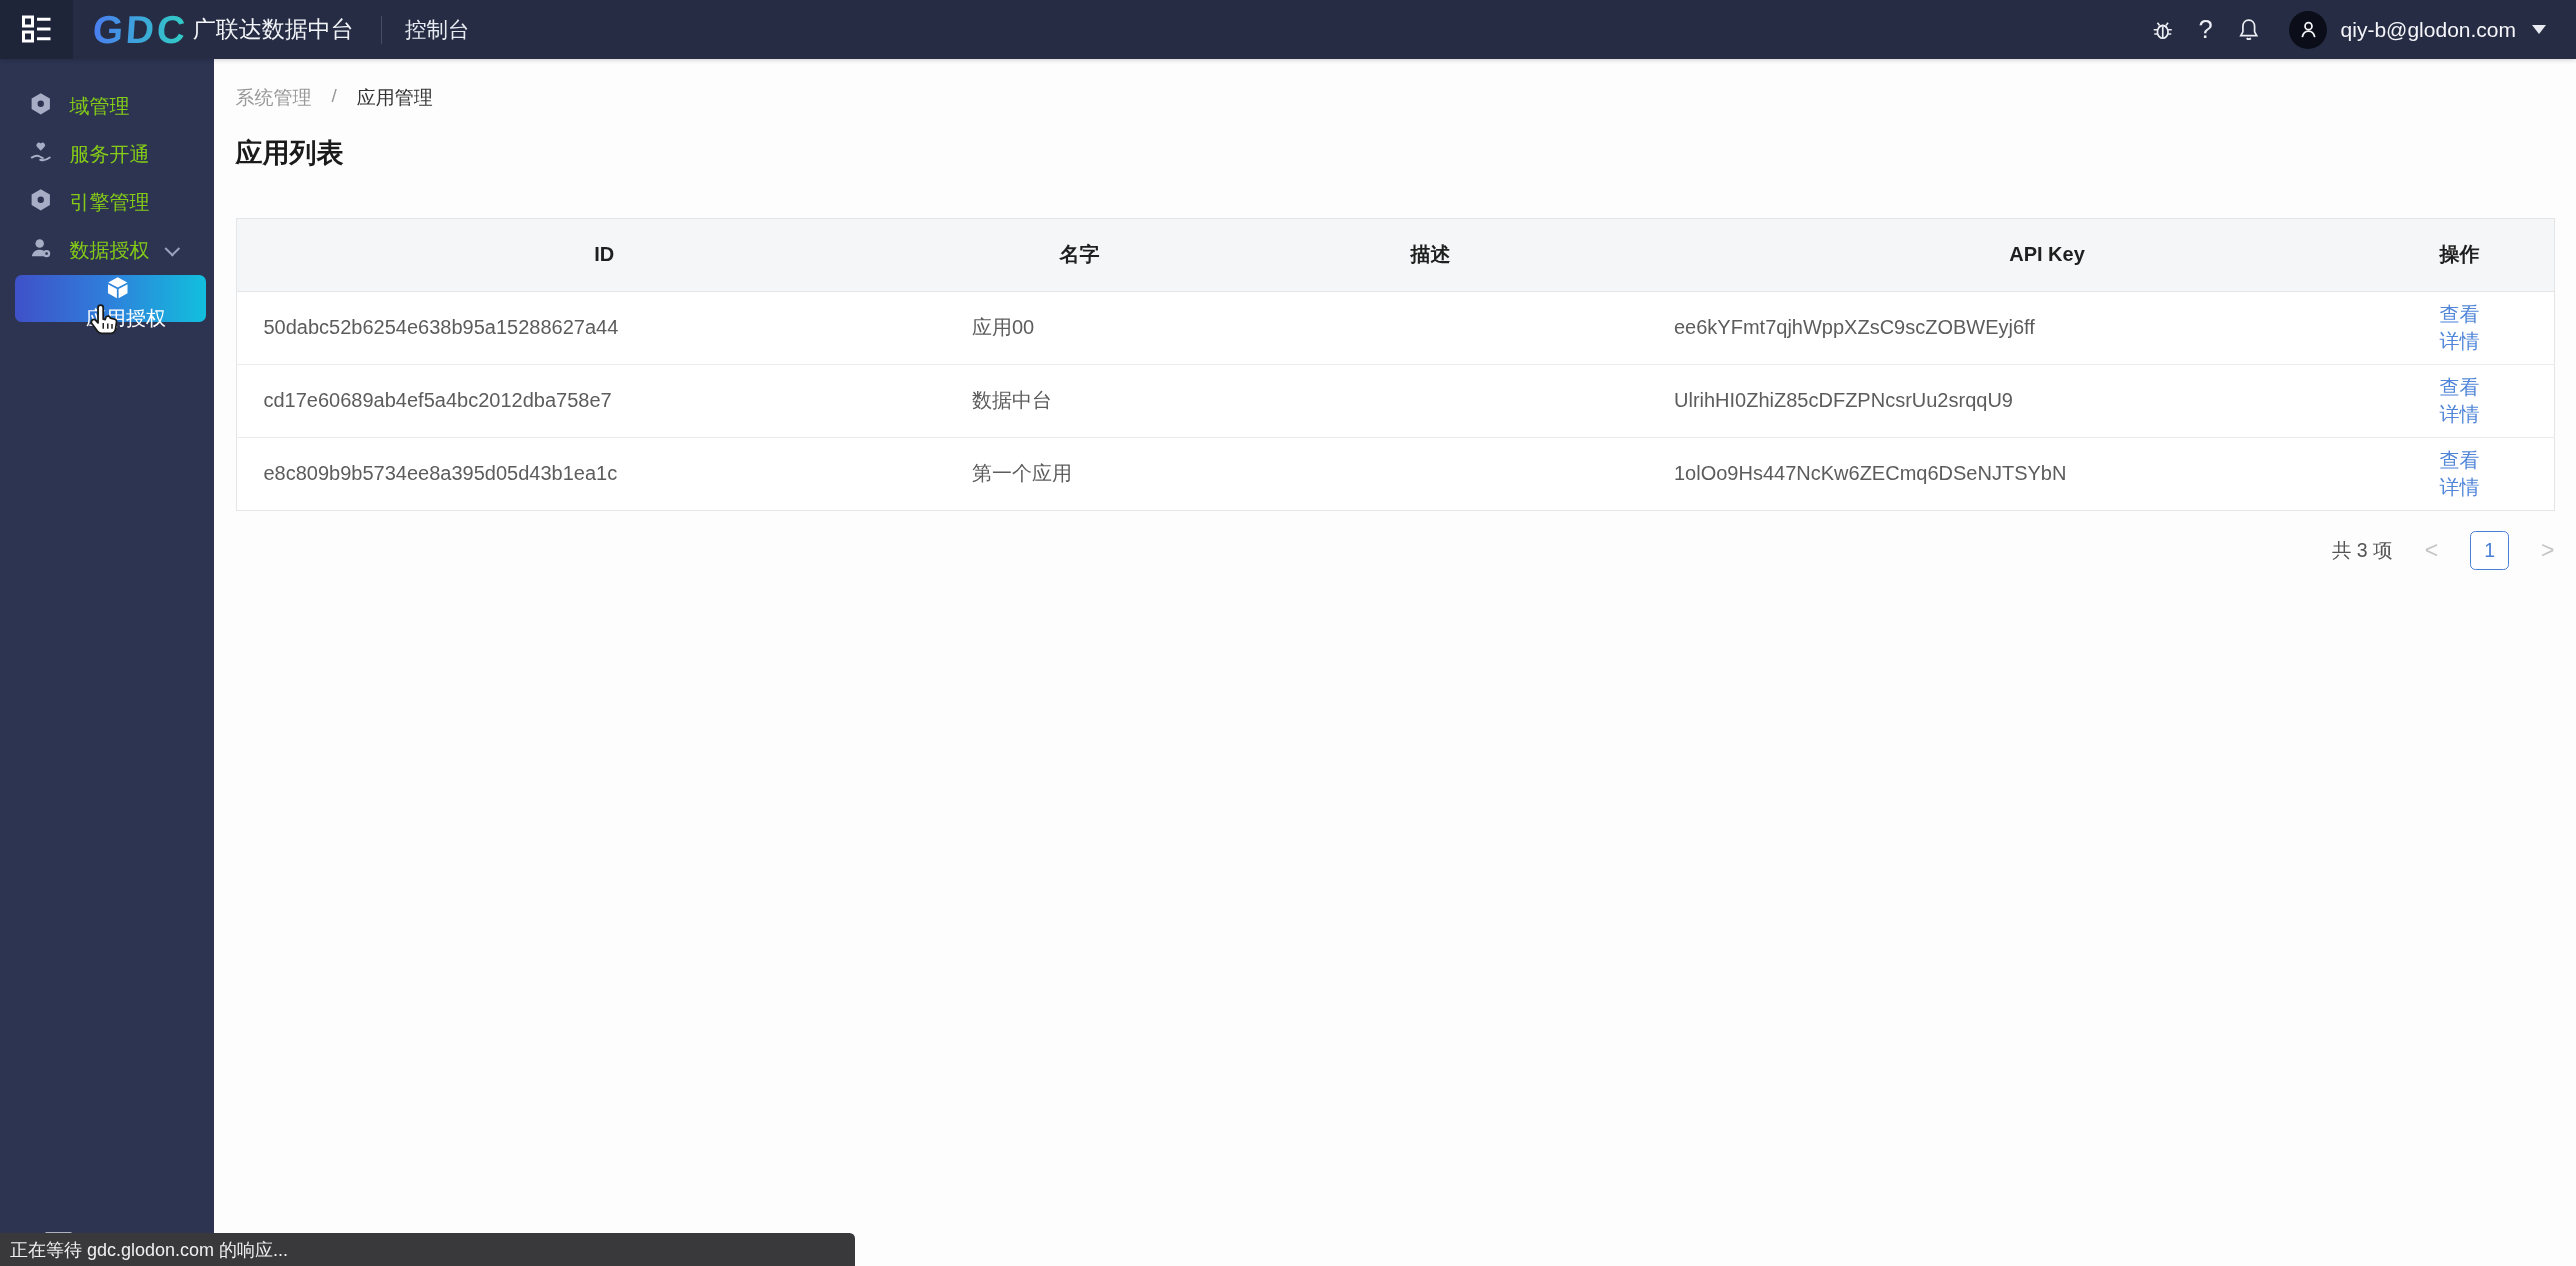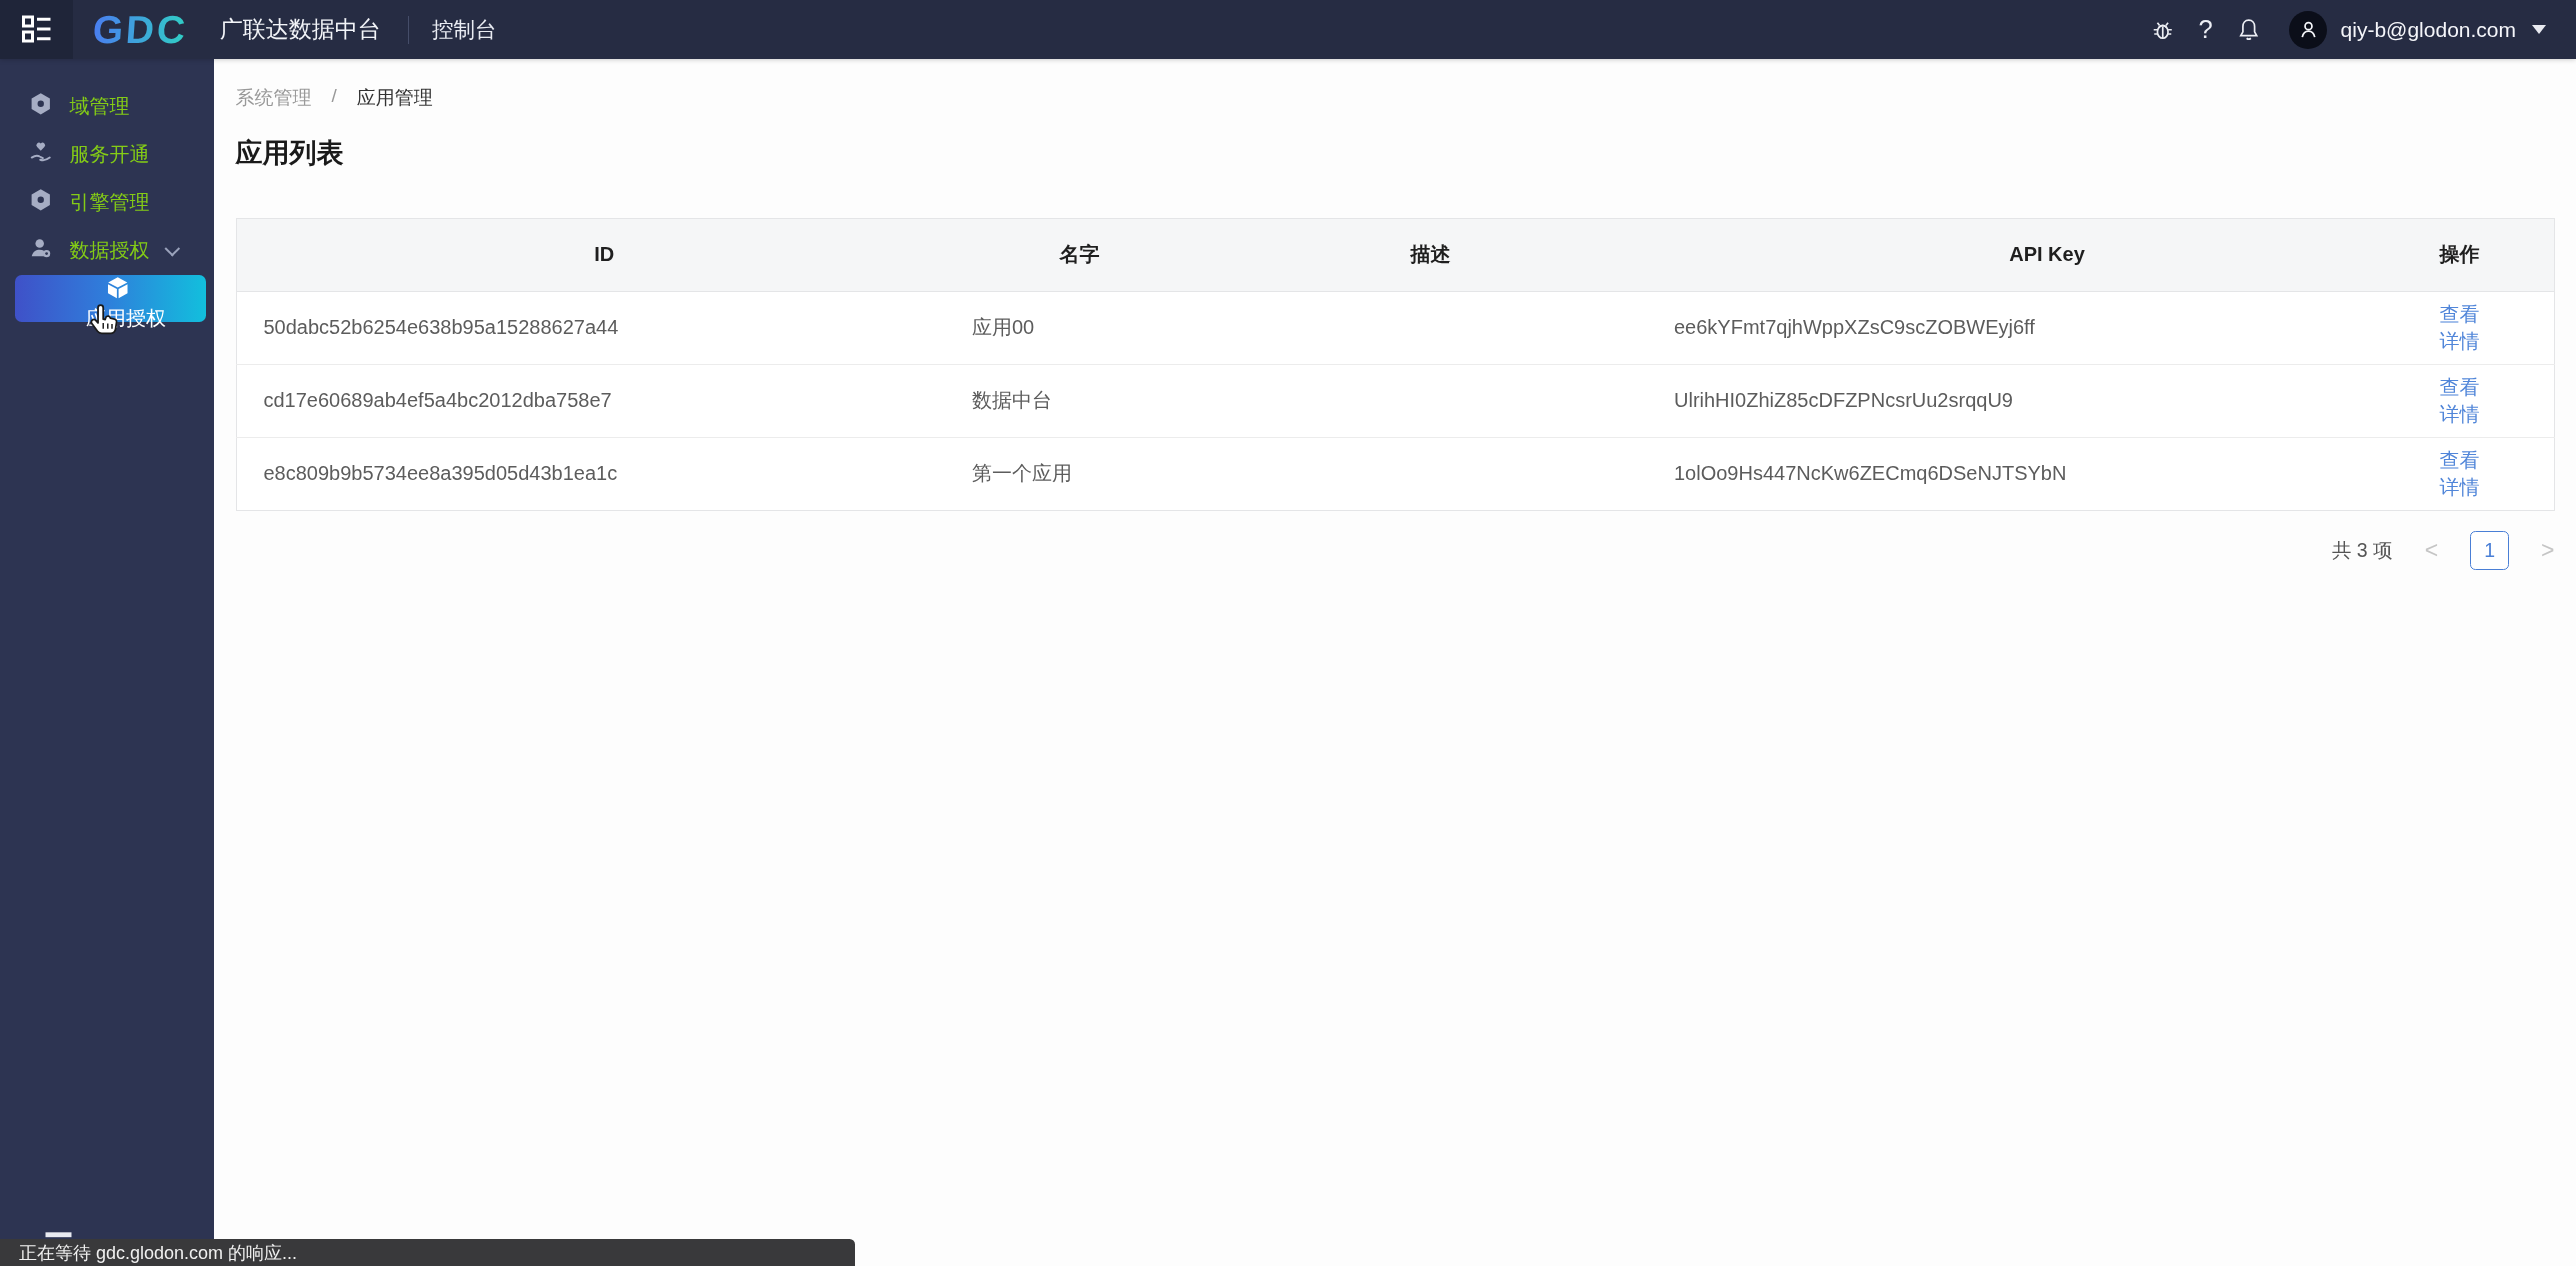--- a/index.html
+++ b/index.html
@@ -19,21 +19,21 @@
   .rail {
     width:73px; height:59px; background:#1f2539; flex:0 0 auto;
     display:flex; align-items:center; justify-content:center; cursor:pointer;
   }
   .logo {
     margin-left:20px; font-size:39px; font-weight:900; letter-spacing:2.7px;
     background:linear-gradient(90deg,#4a7df0 0%,#30d0c4 100%);
     -webkit-background-clip:text; background-clip:text; color:transparent;
     transform:skewX(-4deg); line-height:59px;
   }
-  .prod-title { color:#f2f4f8; font-size:23px; margin-left:32px; }
+  .prod-title { color:#f2f4f8; font-size:23px; margin-left:5px; }
   .tb-divider { width:1.3px; height:28px; background:#454d69; margin:0 23px 0 27px; }
   .console { color:#e8ebf2; font-size:21.5px; cursor:pointer; }
   .tb-right { margin-left:auto; display:flex; align-items:center; padding-right:30px; }
   .tb-icon { width:27px; height:27px; margin-left:16px; cursor:pointer; display:flex; align-items:center; justify-content:center; }
   .tb-icon svg { width:25.5px; height:25.5px; stroke:#eceef4; fill:none; stroke-width:1.6; }
   .q-mark { color:#eceef4; font-size:25.5px; font-weight:400; }
   .avatar {
     width:38px; height:38px; border-radius:50%; background:#0b0e19;
     margin-left:27px; display:flex; align-items:center; justify-content:center; cursor:pointer;
   }
@@ -108,23 +108,23 @@
   .pg-total { color:#555555; font-size:19.5px; }
   .pg-arrow { color:#c5c5c5; font-size:23px; cursor:default; line-height:39px; }
   .pg-page {
     width:39px; height:39px; border:1.3px solid #4a7fd6; border-radius:5.4px;
     color:#4a7fd6; font-size:19.5px; display:flex; align-items:center;
     justify-content:center; cursor:pointer; background:#ffffff;
   }
 
   
   .statusbar {
-    position:absolute; left:0; bottom:0; width:855px; height:27px;
+    position:absolute; left:0; bottom:0; width:855px; height:33px;
     background:#39393b; border-top-right-radius:5.4px; z-index:40;
-    display:flex; align-items:center; padding-left:19px;
+    display:flex; align-items:center; padding-left:10px;
   }
   .statusbar span { color:#f0f0f0; font-size:18px; }
 
   
   .cursor-hand { position:absolute; left:86px; top:301px; z-index:50; pointer-events:none; }
 </style>
 </head>
 <body>
 
 <div class="stage">

